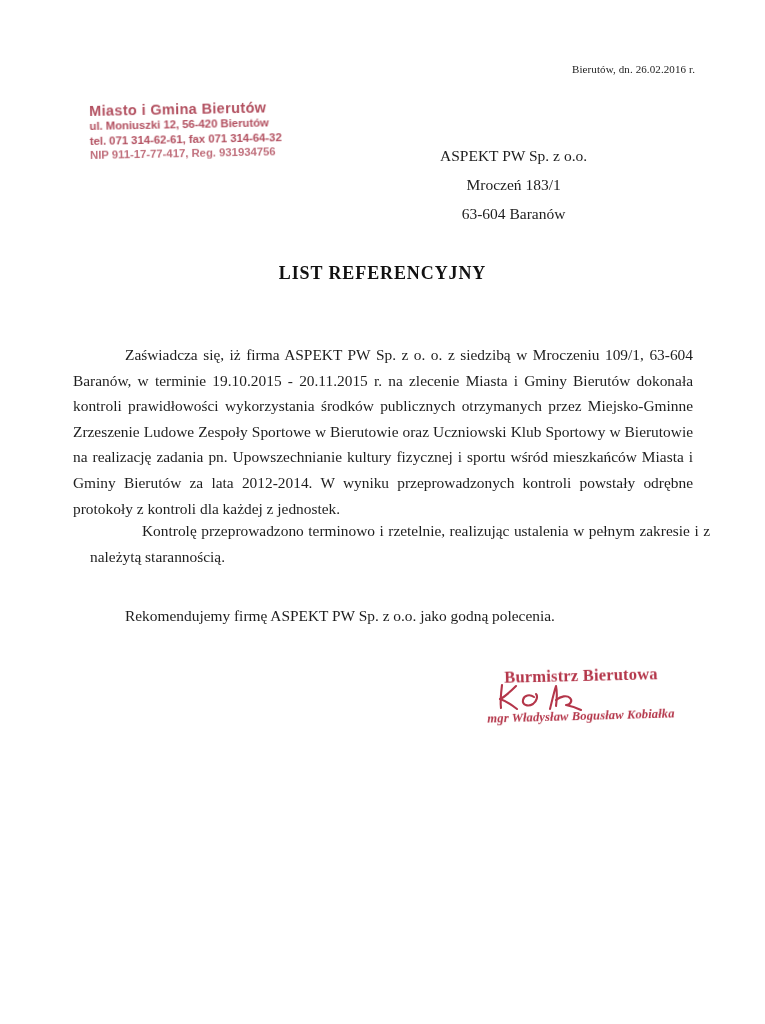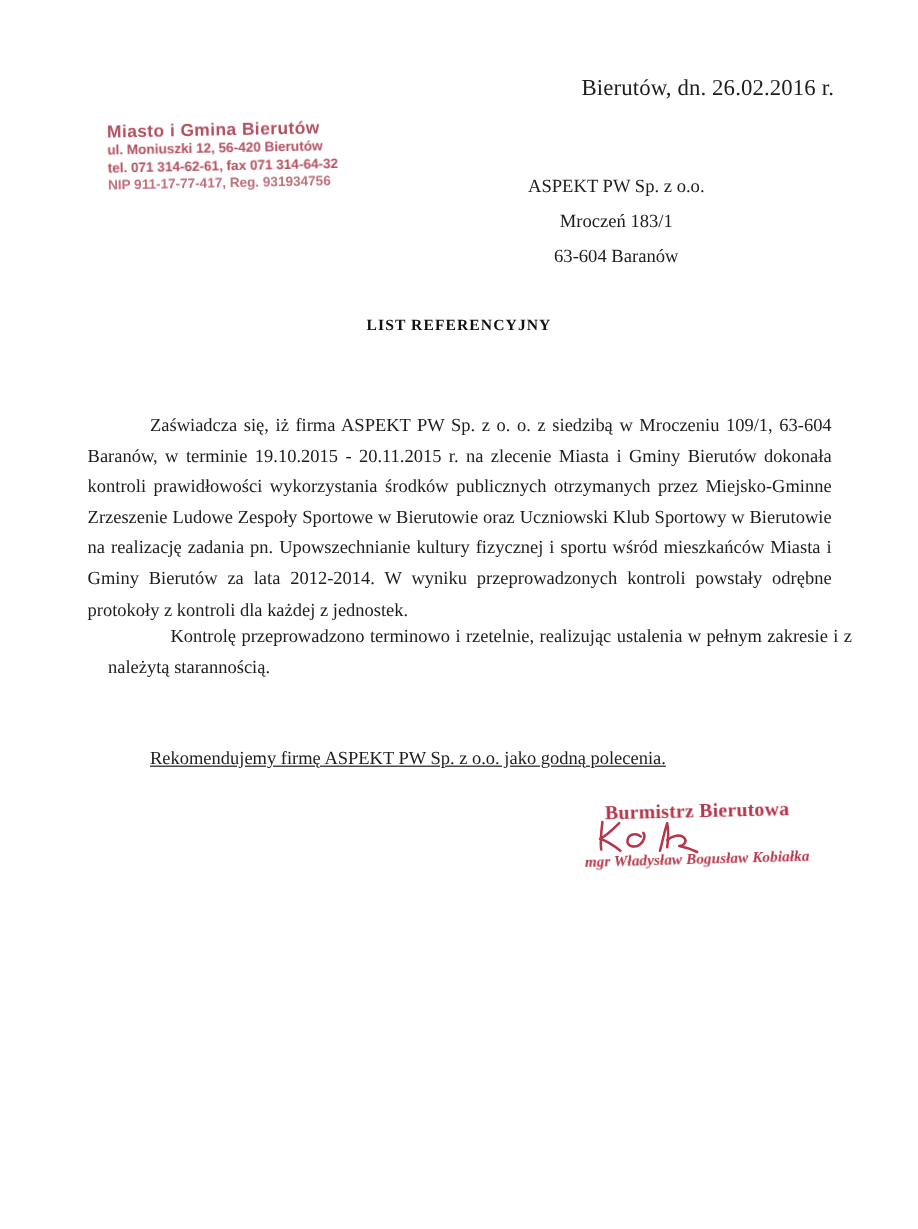--- a/index.html
+++ b/index.html
@@ -19,21 +19,21 @@
     -webkit-font-smoothing: antialiased;
   }
 
   
   .date-line {
     position: absolute;
     top: 63px;
     left: 0;
     right: 70px;
     text-align: right;
-    font-size: 19px;
+    font-size: 11px;
     letter-spacing: 0.1px;
     color: #1d1d1d;
   }
 
   
   .stamp {
     position: absolute;
     left: 89px;
     top: 103px;
     width: 190px;
@@ -73,21 +73,21 @@
   }
   .addressee div { white-space: nowrap; }
 
   
   .doc-title {
     position: absolute;
     left: 0;
     right: 0;
     top: 263px;
     text-align: center;
-    font-size: 13px;
+    font-size: 18px;
     font-weight: 700;
     letter-spacing: 0.9px;
     color: #111111;
   }
 
   
   .body-block {
     position: absolute;
     left: 73px;
     width: 620px;
@@ -97,21 +97,21 @@
     line-height: 25.6px;
     color: #1d1d1d;
     hyphens: none;
   }
   .body-block p {
     margin: 0;
     text-indent: 52px;
   }
   #para-1 { top: 316px; margin-top: 26px; }
   #para-2 { top: 518px; margin-left: 17px; }
-  #para-3 { top: 620px; text-decoration: underline; }
+  #para-3 { top: 603px; }
 
   
   .signature {
     position: absolute;
     left: 476px;
     top: 666px;
     width: 210px;
     color: #b4364a;
     text-align: center;
     font-family: "Liberation Serif", "DejaVu Serif", serif;

